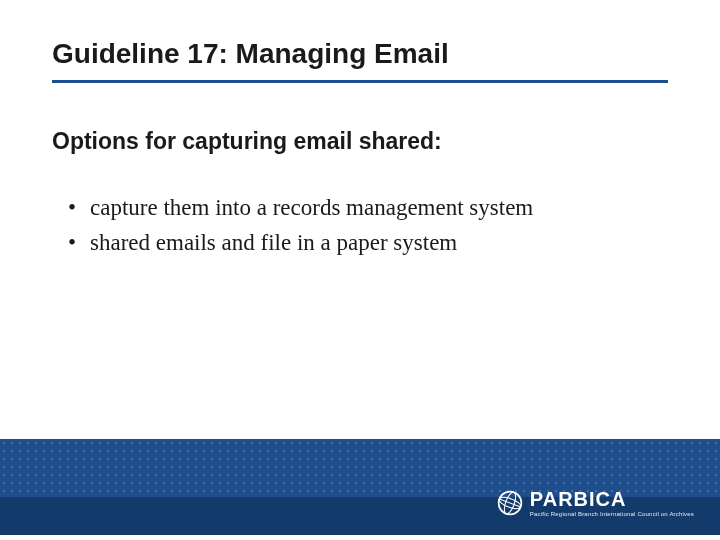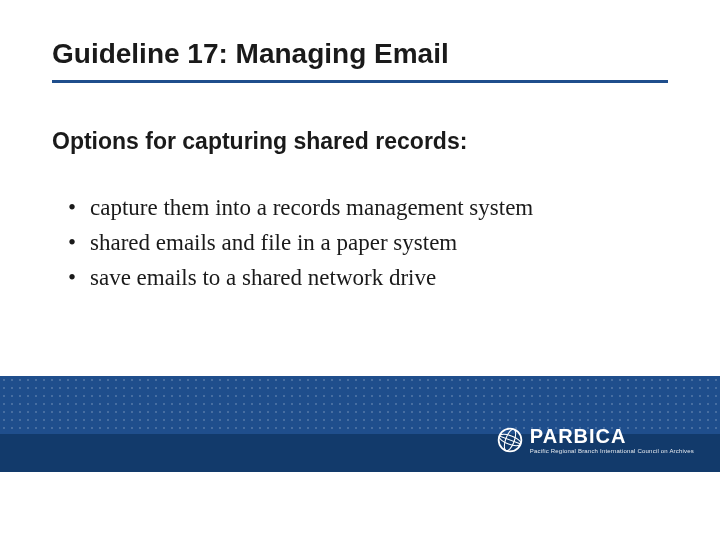--- a/index.html
+++ b/index.html
@@ -1,20 +1,20 @@
 <!DOCTYPE html>
 <html><head>
 <meta charset="utf-8">
 <style>
   * { margin: 0; padding: 0; box-sizing: border-box; }
   html, body { width: 720px; height: 540px; font-family: Arial, Helvetica, sans-serif; background: #fff; }
   .slide {
     position: relative;
     width: 720px;
-    height: 472px;
+    height: 535px;
     background: #ffffff;
     overflow: hidden;
   }
   .title {
     position: absolute;
     left: 52px;
     top: 38px;
     font-size: 28px;
     font-weight: bold;
     color: #1a1a1a;
@@ -118,26 +118,25 @@
   }
 </style>
 </head>
 <body>
 
 <div class="slide">
 
   <div class="title">Guideline 17: Managing Email</div>
   <div class="rule"></div>
 
-  <div class="subtitle">Options for capturing shared records:</div>
+  <div class="subtitle">Options for capturing email shared:</div>
 
   <ul class="bullets">
     <li>capture them into a records management system</li>
     <li>shared emails and file in a paper system</li>
-    <li>save emails to a shared network drive</li>
   </ul>
 
   <div class="footer-band">
     <div class="band-top"></div>
     <div class="band-bottom"></div>
 
     <div class="logo">
       <span class="logo-mark">
         <svg viewBox="0 0 32 32" width="28" height="28">
           <circle cx="16" cy="16" r="13" fill="none" stroke="#fff" stroke-width="2"></circle>

